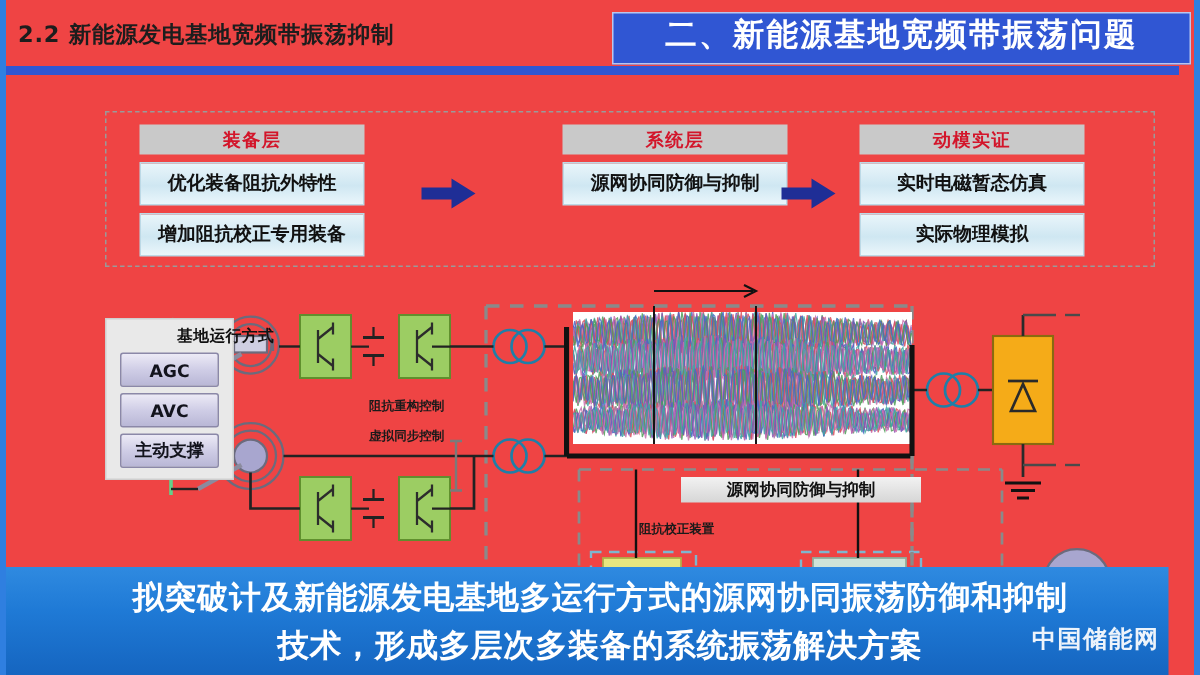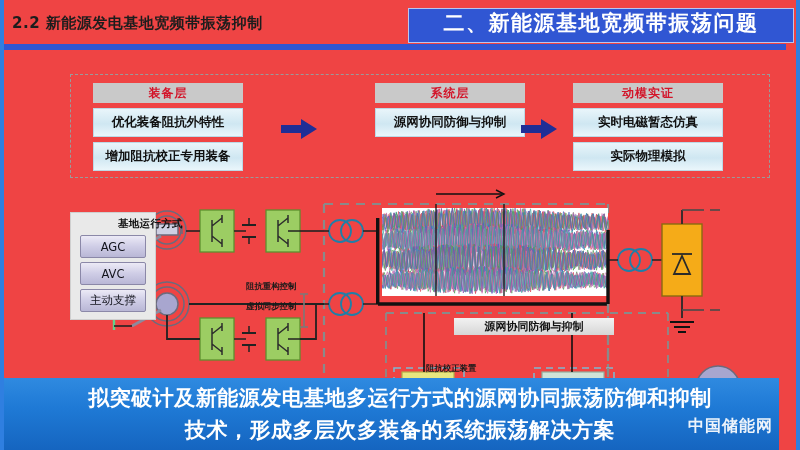--- a/index.html
+++ b/index.html
@@ -45,24 +45,24 @@
   
   #runmode{position:absolute;left:66px;top:212px;width:86px;height:108px;
            background:#e9e9e9;border:1px solid #cfcfcf;box-sizing:border-box;
            padding-top:4px;}
   #runmode-title{font-size:10.5px;font-weight:bold;color:#111;text-align:center;
                  letter-spacing:.3px;white-space:nowrap;padding-left:47px;}
   .mbtn{width:64px;height:21px;margin:4px auto 0 auto;
         background:linear-gradient(to bottom,#eceaf6 0%,#cfcde6 50%,#b9b7d6 100%);
         border:1px solid #8b88a8;border-radius:2px;
         display:flex;align-items:center;justify-content:center;
-        font-size:11.5px;font-weight:normal;color:#12131c;}
+        font-size:11.5px;font-weight:bold;color:#12131c;}
 
   .dlabel{position:absolute;font-size:8.4px;font-weight:bold;color:#1a1a1a;
-          white-space:nowrap;line-height:1.18;letter-spacing:0;margin-top:16px;}
+          white-space:nowrap;line-height:1.18;letter-spacing:0;}
 
   
   #subhd{position:absolute;left:450px;top:318px;width:160px;height:17px;
          background:linear-gradient(to bottom,#f2f2f2,#d6d6d6);
          display:flex;align-items:center;justify-content:center;
          font-size:11px;font-weight:bold;color:#111;white-space:nowrap;}
 
   
   #banner{position:absolute;left:0px;top:378px;width:775px;height:72px;
           background:linear-gradient(to bottom,#2f8ae0 0%,#1f7ad6 40%,#1565c0 100%);

